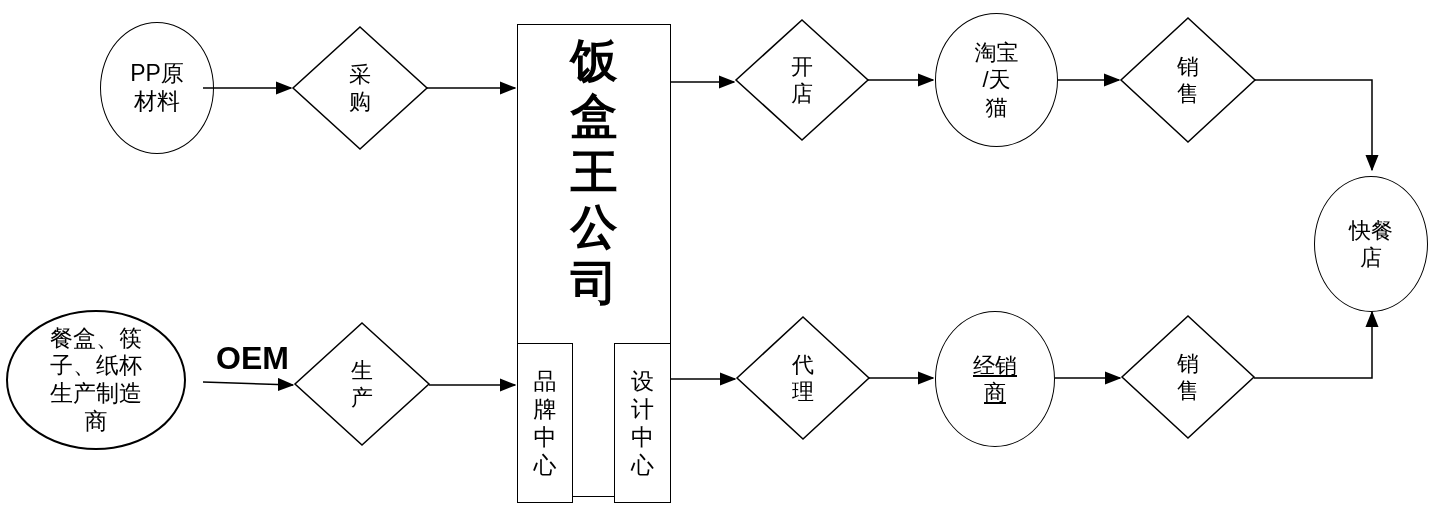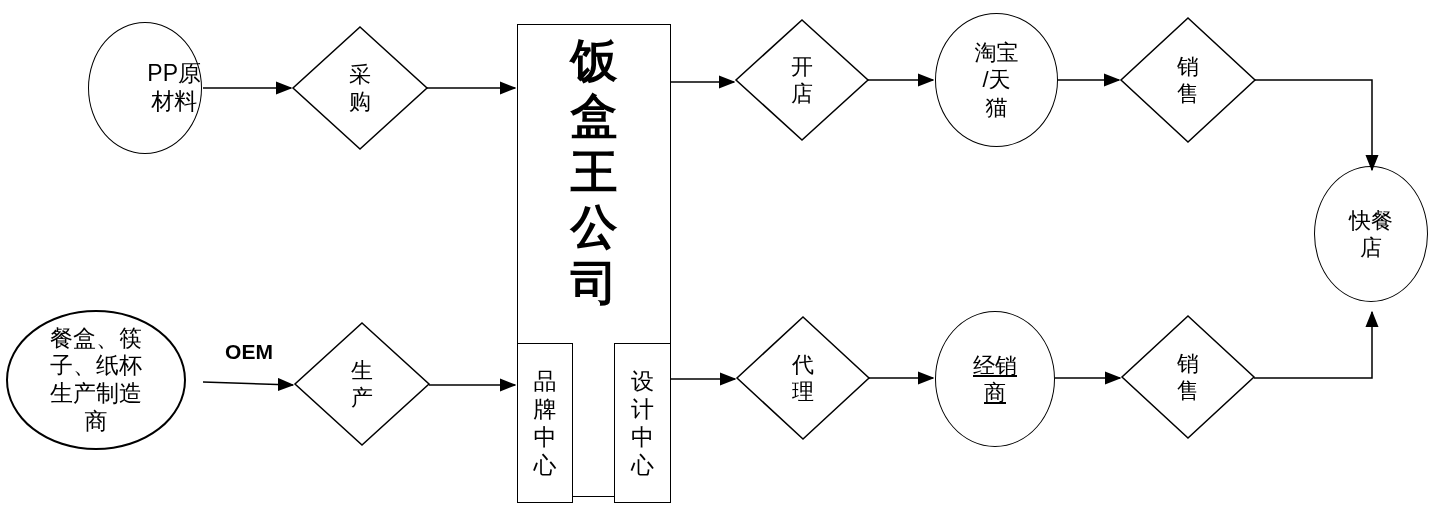--- a/index.html
+++ b/index.html
@@ -32,21 +32,21 @@
   .company-title{
     position:absolute;left:0;right:0;top:8px;text-align:center;
     font-size:47px;line-height:1.18;font-weight:700;letter-spacing:0;
   }
   .inner-rect{
     z-index:2;display:flex;align-items:center;justify-content:center;text-align:center;
   }
   .inner-rect .lbl{font-size:23px;line-height:1.22;}
   .oem-label{
     position:absolute;left:216px;top:340px;width:66px;text-align:center;
-    font-size:21px;font-weight:700;z-index:4;
+    font-size:32px;font-weight:700;z-index:4;
   }
   svg.wires{
     position:absolute;left:0;top:0;z-index:3;pointer-events:none;
   }
   svg.wires path{stroke:#000;stroke-width:1.5;fill:none;}
   svg.wires marker path{fill:#000;stroke:none;}
 </style>
 </head>
 <body>
 
@@ -65,21 +65,21 @@
     <path d="M1058,80 H1119" marker-end="url(#ah)"></path>
     <path d="M1255,80 H1372 V170" marker-end="url(#ah)"></path>
     <path d="M203,382 L293,385" marker-end="url(#ah)"></path>
     <path d="M429,385 H515" marker-end="url(#ah)"></path>
     <path d="M671,379 H735" marker-end="url(#ah)"></path>
     <path d="M869,378 H933" marker-end="url(#ah)"></path>
     <path d="M1055,378 H1120" marker-end="url(#ah)"></path>
     <path d="M1254,378 H1372 V312" marker-end="url(#ah)"></path>
   </svg>
 
-  <div class="ellipse fs23" style="left:88px;top:22px;width:114px;height:132px;justify-content:flex-end;">
+  <div class="ellipse fs23" style="left:100px;top:22px;width:114px;height:132px;">
     <span class="node-text">PP原
 材料</span>
   </div>
 
   <div class="diamond fs22" style="left:293px;top:27px;width:134px;height:122px;">
     <svg class="dshape" viewBox="0 0 100 100" preserveAspectRatio="none">
       <polygon points="50,0 100,50 50,100 0,50"></polygon>
     </svg>
     <div class="lbl">采
 购</div>
@@ -122,21 +122,21 @@
   </div>
 
   <div class="diamond fs22" style="left:1121px;top:18px;width:134px;height:124px;">
     <svg class="dshape" viewBox="0 0 100 100" preserveAspectRatio="none">
       <polygon points="50,0 100,50 50,100 0,50"></polygon>
     </svg>
     <div class="lbl">销
 售</div>
   </div>
 
-  <div class="ellipse fs22" style="left:1314px;top:166px;width:114px;height:136px;">
+  <div class="ellipse fs22" style="left:1314px;top:176px;width:114px;height:136px;">
     <span class="node-text">快餐
 店</span>
   </div>
 
   <div class="ellipse thick fs23" style="left:6px;top:310px;width:180px;height:140px;">
     <span class="node-text">餐盒、筷
 子、纸杯
 生产制造
 商</span>
   </div>

